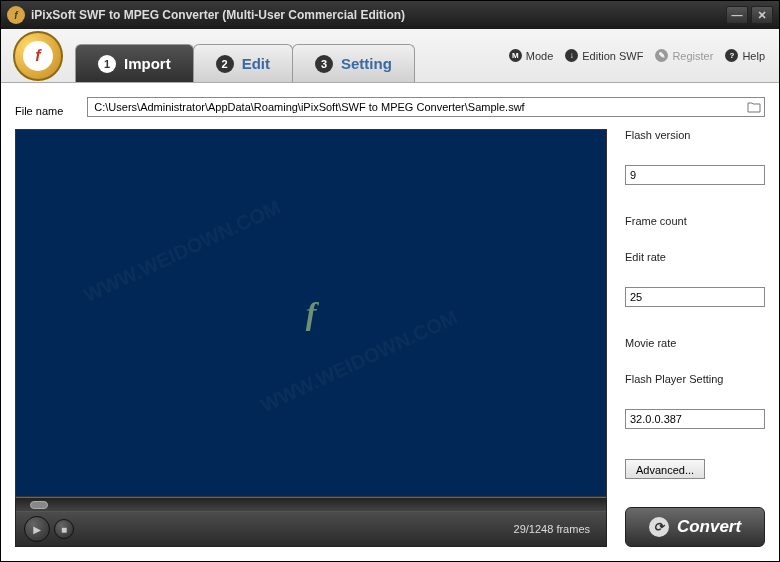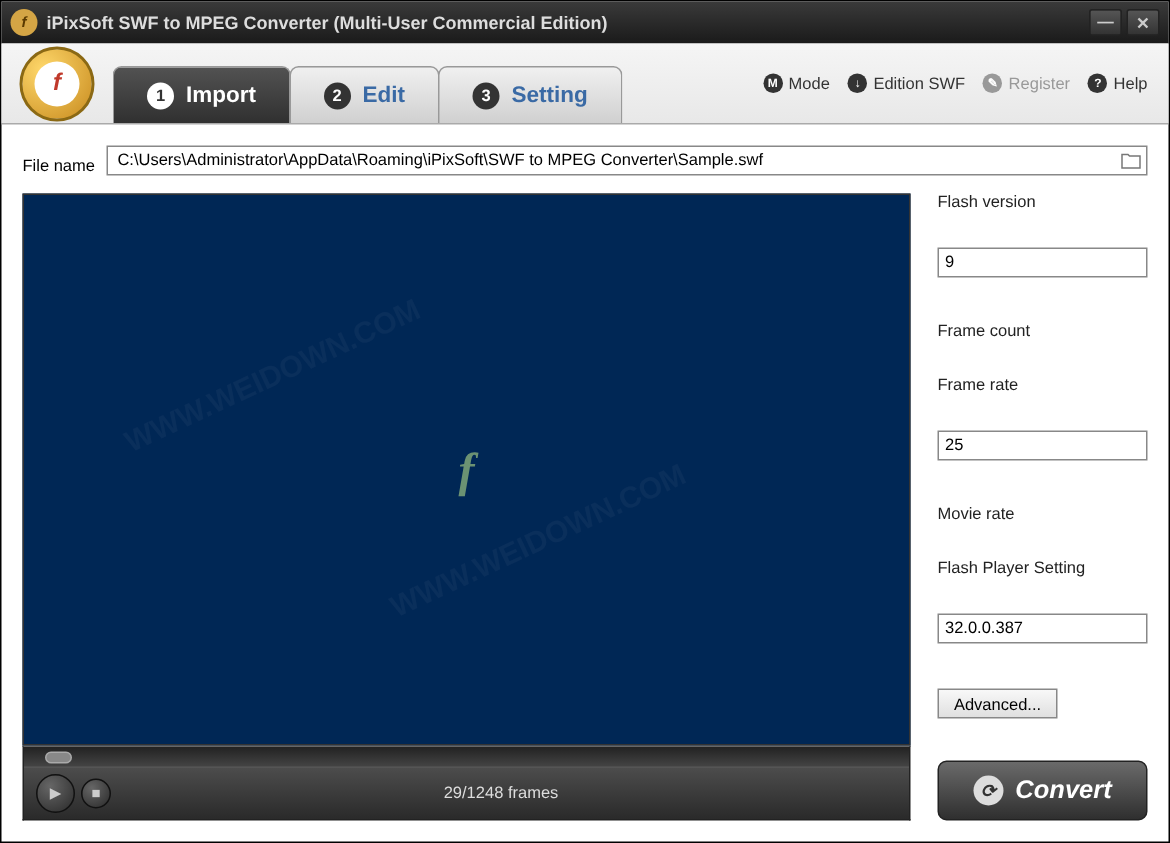--- a/index.html
+++ b/index.html
@@ -20,34 +20,34 @@
 .tab.active .tab-num { background: #fff; color: #333; }
 .tab-label { font-size: 15px; font-weight: bold; color: #3a6aa5; }
 .tab.active .tab-label { color: #fff; }
 .header-right { flex: 1; display: flex; justify-content: flex-end; align-items: center; gap: 12px; padding-right: 14px; height: 100%; }
 .header-link { display: flex; align-items: center; gap: 4px; cursor: pointer; font-size: 11px; color: #333; }
 .header-link.disabled { color: #999; }
 .h-icon { width: 13px; height: 13px; border-radius: 50%; background: #333; color: #fff; display: inline-flex; align-items: center; justify-content: center; font-size: 8px; font-weight: bold; }
 .content { flex: 1; padding: 14px; display: flex; flex-direction: column; }
 .file-row { display: flex; align-items: flex-end; gap: 8px; margin-bottom: 12px; }
 .file-label { font-size: 11px; }
-.file-input { flex: 1; height: 20px; border: 1px solid #888; background: #fff; padding: 0 6px; font-size: 11px; position: relative; }
+.file-input { flex: 1; height: 20px; border: 1px solid #888; background: #fff; padding: 0 6px; font-size: 11px; position: relative; margin-left: 16px; }
 .file-input input { width: 100%; border: none; outline: none; font-size: 11px; height: 100%; }
 .file-browse { position: absolute; right: 2px; top: 2px; width: 16px; height: 14px; cursor: pointer; display: flex; align-items: center; justify-content: center; color: #666; }
 .main-row { flex: 1; display: flex; gap: 18px; }
 .preview-area { flex: 1; display: flex; flex-direction: column; }
 .preview { flex: 1; background: #002755; border: 1px solid #333; position: relative; display: flex; align-items: center; justify-content: center; }
 .flash-f { font-size: 32px; font-style: italic; font-weight: bold; color: #6b9273; font-family: Georgia, serif; }
 .watermark { position: absolute; color: rgba(255,255,255,0.04); font-size: 20px; font-weight: bold; transform: rotate(-25deg); pointer-events: none; }
 .controls { height: 50px; background: linear-gradient(to bottom, #5a5a5a, #2a2a2a); border: 1px solid #222; border-top: 1px solid #666; display: flex; flex-direction: column; }
 .scrubber { height: 14px; background: linear-gradient(to bottom, #222, #444); position: relative; border-bottom: 1px solid #555; }
 .scrubber-pos { position: absolute; left: 14px; top: 3px; width: 18px; height: 8px; background: #888; border-radius: 4px; border: 1px solid #aaa; }
 .ctrl-row { flex: 1; display: flex; align-items: center; padding: 0 8px; }
 .ctrl-btn { width: 26px; height: 26px; border-radius: 50%; background: radial-gradient(circle at 35% 30%, #666, #2a2a2a); border: 1px solid #111; display: flex; align-items: center; justify-content: center; color: #ccc; cursor: pointer; font-size: 10px; margin-right: 4px; }
-.frame-text { flex: 1; text-align: center; color: #ddd; font-size: 11px; padding-right: 8px; }
+.frame-text { flex: 1; text-align: right; color: #ddd; font-size: 11px; padding-right: 8px; }
 .side { width: 140px; display: flex; flex-direction: column; gap: 24px; }
 .field-label { font-size: 11px; color: #222; }
 .field-input { height: 20px; border: 1px solid #888; background: #fff; padding: 0 4px; font-size: 11px; margin-bottom: 6px; }
 .adv-btn { padding: 2px 8px; border: 1px solid #888; background: linear-gradient(to bottom,#f8f8f8,#e0e0e0); cursor: pointer; font-size: 11px; width: 80px; text-align: center; height: 20px; line-height: 16px; }
 .convert-btn { margin-top: auto; height: 40px; background: linear-gradient(to bottom, #6a6a6a, #2f2f2f); border: 1px solid #222; border-radius: 6px; color: #fff; font-size: 17px; font-weight: bold; font-style: italic; display: flex; align-items: center; justify-content: center; gap: 8px; cursor: pointer; }
 .convert-icon { width: 20px; height: 20px; border-radius: 50%; background: #ddd; color: #333; display: flex; align-items: center; justify-content: center; font-size: 12px; }
 </style>
 </head>
 <body>
 
@@ -129,21 +129,21 @@
             <div class="ctrl-btn" style="width:20px;height:20px">■</div>
             <div class="frame-text">29/1248 frames</div>
           </div>
         </div>
       </div>
 
       <div class="side">
         <div class="field-label">Flash version</div>
         <input class="field-input" value="9" style="">
         <div class="field-label">Frame count</div>
-        <div class="field-label">Frame rate</div>
+        <div class="field-label">Edit rate</div>
         <input class="field-input" value="25" style="">
         <div class="field-label">Movie rate</div>
         <div class="field-label">Flash Player Setting</div>
         <input class="field-input" value="32.0.0.387" style="">
         <div class="adv-btn">Advanced...</div>
         <div class="convert-btn">
           <div class="convert-icon">⟳</div>
           <span>Convert</span>
         </div>
       </div>

